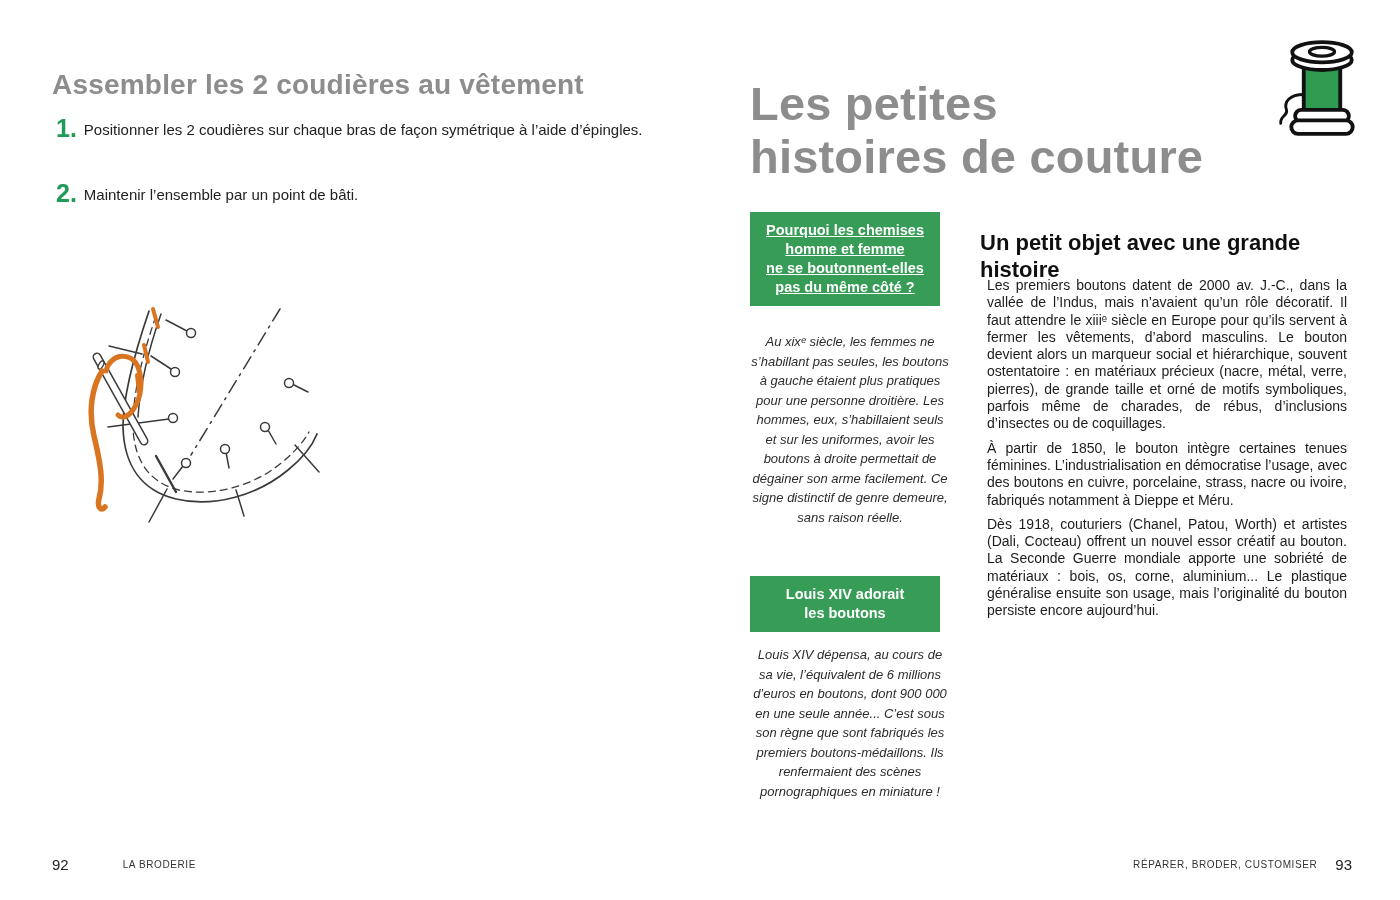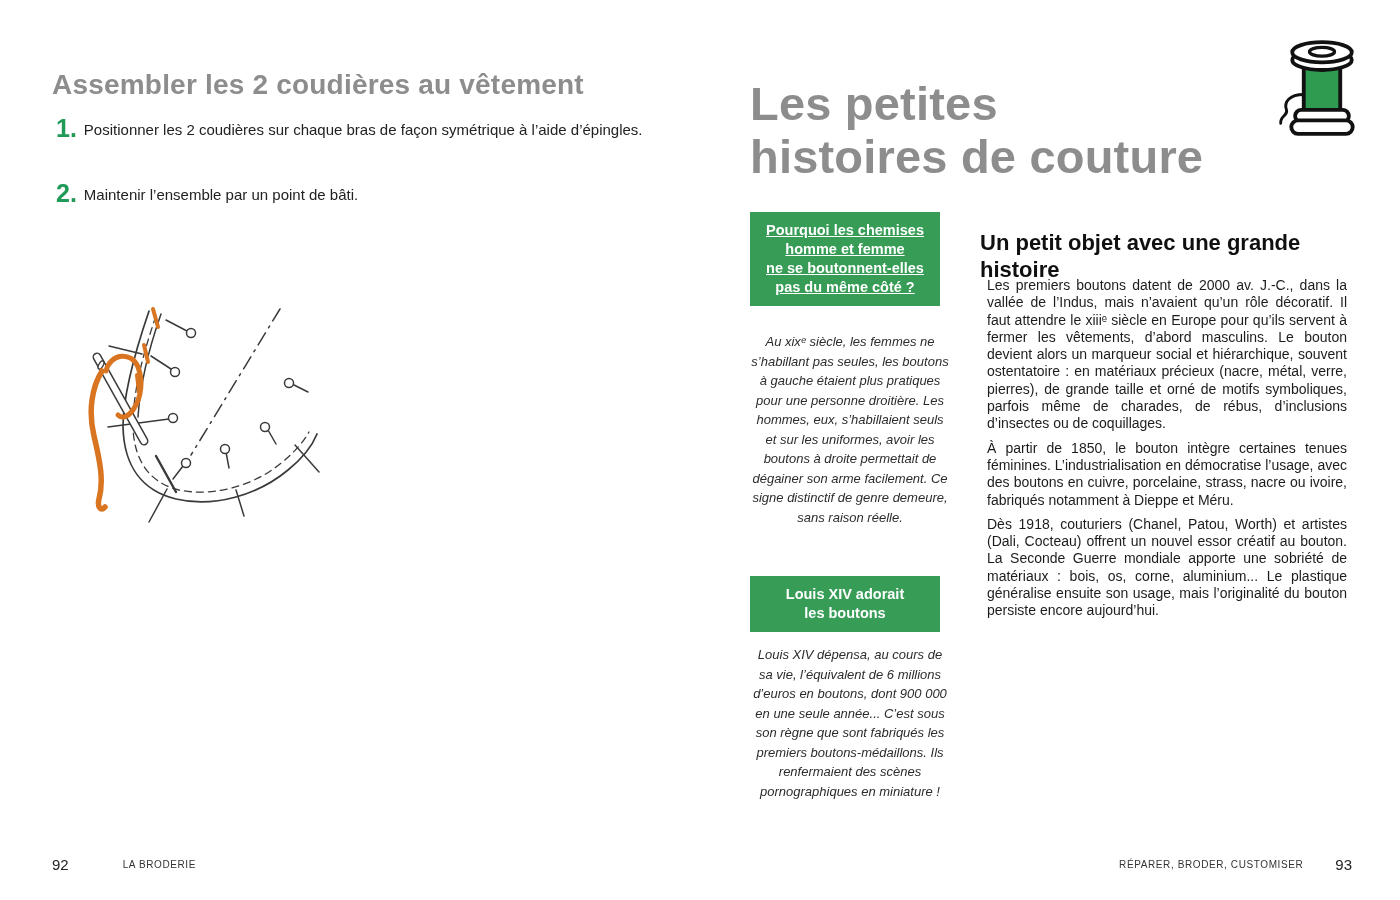--- a/index.html
+++ b/index.html
@@ -14,21 +14,21 @@
   .step-1{top:101px;}
   .step-2{top:166px;}
   .step-3{top:229px;}
   .step-4{top:565px;width:598px;}
   .illustration{position:absolute;left:52px;top:283px;width:320px;height:280px;}
 
   .footer{position:absolute;top:856px;display:flex;align-items:center;color:#222;}
   .footer .pnum{font-size:15px;}
   .footer .sect{font-size:10px;letter-spacing:.6px;color:#333;}
   .footer-left{left:52px;gap:54px;}
-  .footer-right{right:48px;gap:32px;}
+  .footer-right{right:48px;gap:18px;}
 
   
   .rp-title{position:absolute;left:750px;top:46px;width:520px;
     font-size:47px;line-height:53px;font-weight:bold;color:#8d8d8d;
     letter-spacing:.2px;white-space:pre-line;}
   .spool{position:absolute;left:1274px;top:38px;width:96px;height:112px;}
 
   .green-box{position:absolute;left:750px;width:190px;background:#369c56;color:#ffffff;
     font-weight:bold;font-size:14.5px;line-height:19px;text-align:center;
     white-space:pre-line;box-sizing:border-box;padding:9px 6px;}

